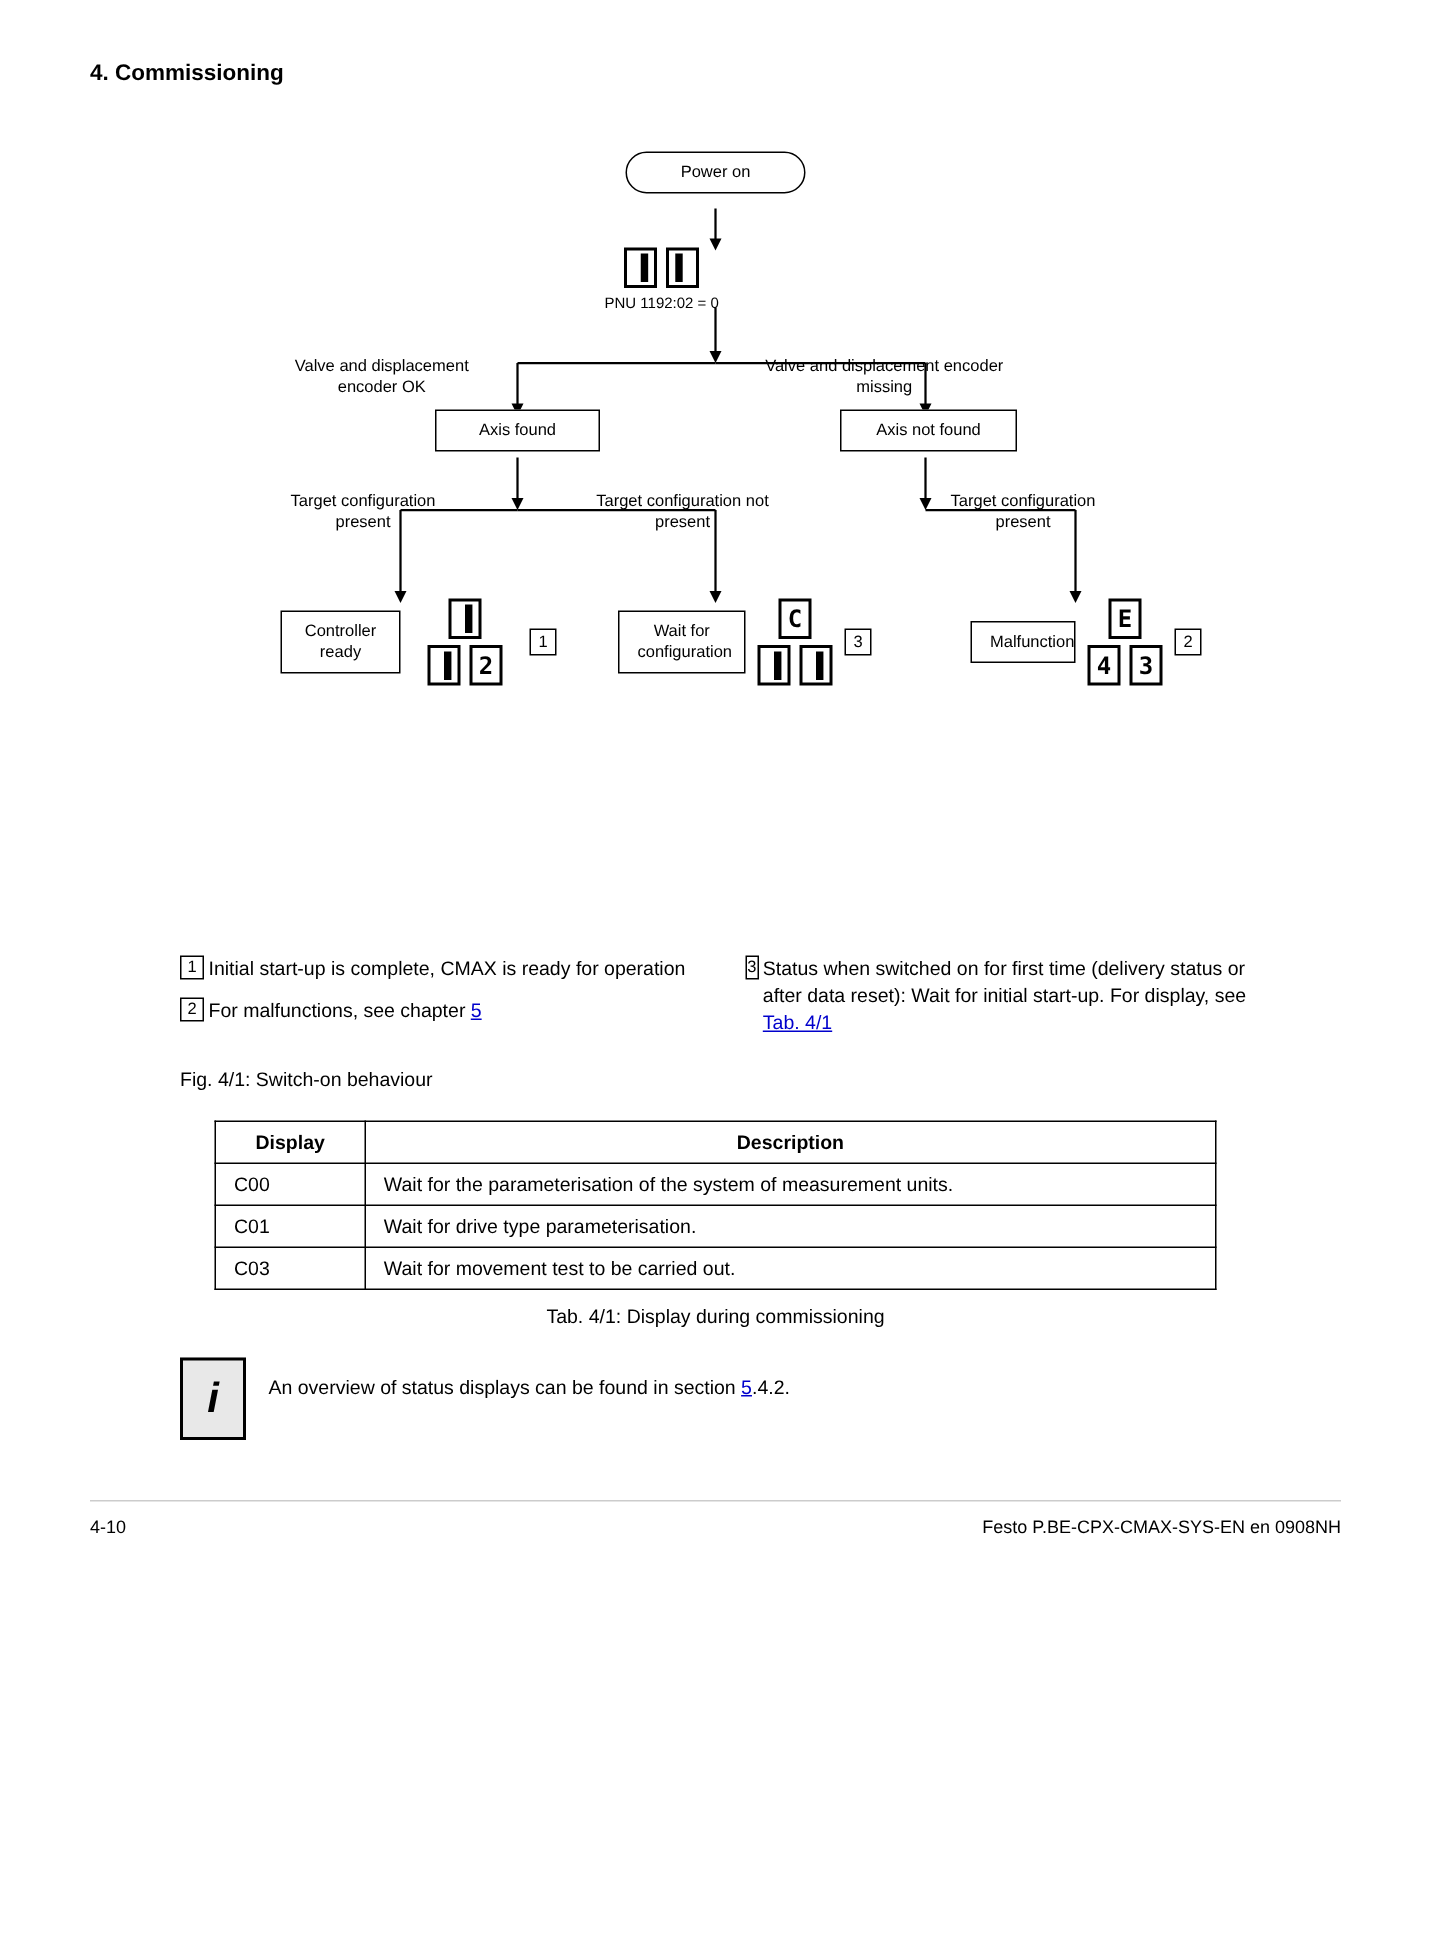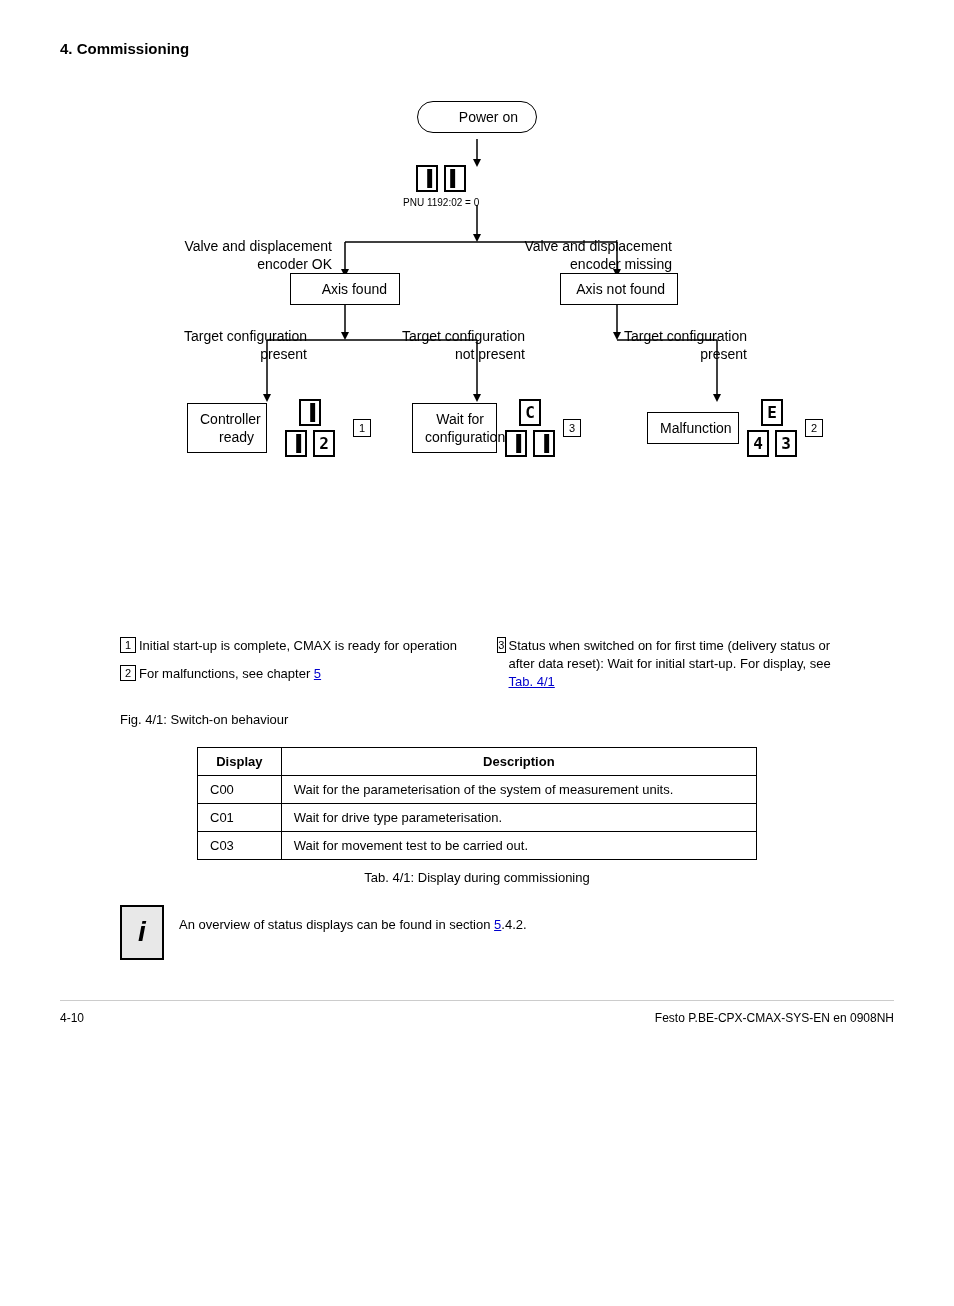--- a/index.html
+++ b/index.html
@@ -89,21 +89,21 @@
       line-height: 1.4;
     }
     .fig-caption {
       margin: 10px 60px 20px 60px;
       font-size: 13px;
     }
     
     .data-table {
       margin: 10px auto;
       border-collapse: collapse;
-      width: 560px;
+      width: 668px;
     }
     .data-table th, .data-table td {
       border: 1.5px solid #000;
       padding: 6px 12px;
       font-size: 13px;
       vertical-align: top;
     }
     .data-table th {
       font-weight: bold;
       background: #fff;
@@ -134,22 +134,22 @@
     }
     .page-footer {
       display: flex;
       justify-content: space-between;
       margin-top: 40px;
       padding-top: 10px;
       font-size: 12px;
       border-top: 1px solid #ccc;
     }
     .label-text {
-      font-size: 14px;
-      text-align: right;
+      font-size: 11px;
+      text-align: center;
       line-height: 1.3;
     }
   </style>
 </head>
 <body>
 
 <div class="page-header">4.  Commissioning</div>
 
 <div class="diag-wrap">
   <svg class="lines">
@@ -259,21 +259,21 @@
           <div class="display-icon">▐</div>
           <div class="display-icon">▐</div>
         </div>
       </div>
       <div style="border:1.5px solid #000; width:18px; height:18px; text-align:center; line-height:16px; font-size:11px;">3</div>
     </div>
   </div>
 
   <div class="diag-item" style="left:520px; top:310px;">
     <div style="display:flex; align-items:center; gap:6px;">
-      <div class="box-rect label-text" style="width:92px;">Malfunction</div>
+      <div class="box-rect label-text" style="width:70px;">Malfunction</div>
       <div style="display:flex; flex-direction:column; align-items:center;">
         <div class="display-icon" style="margin-bottom:2px;">E</div>
         <div style="display:flex; gap:2px;">
           <div class="display-icon">4</div>
           <div class="display-icon">3</div>
         </div>
       </div>
       <div style="border:1.5px solid #000; width:18px; height:18px; text-align:center; line-height:16px; font-size:11px;">2</div>
     </div>
   </div>

